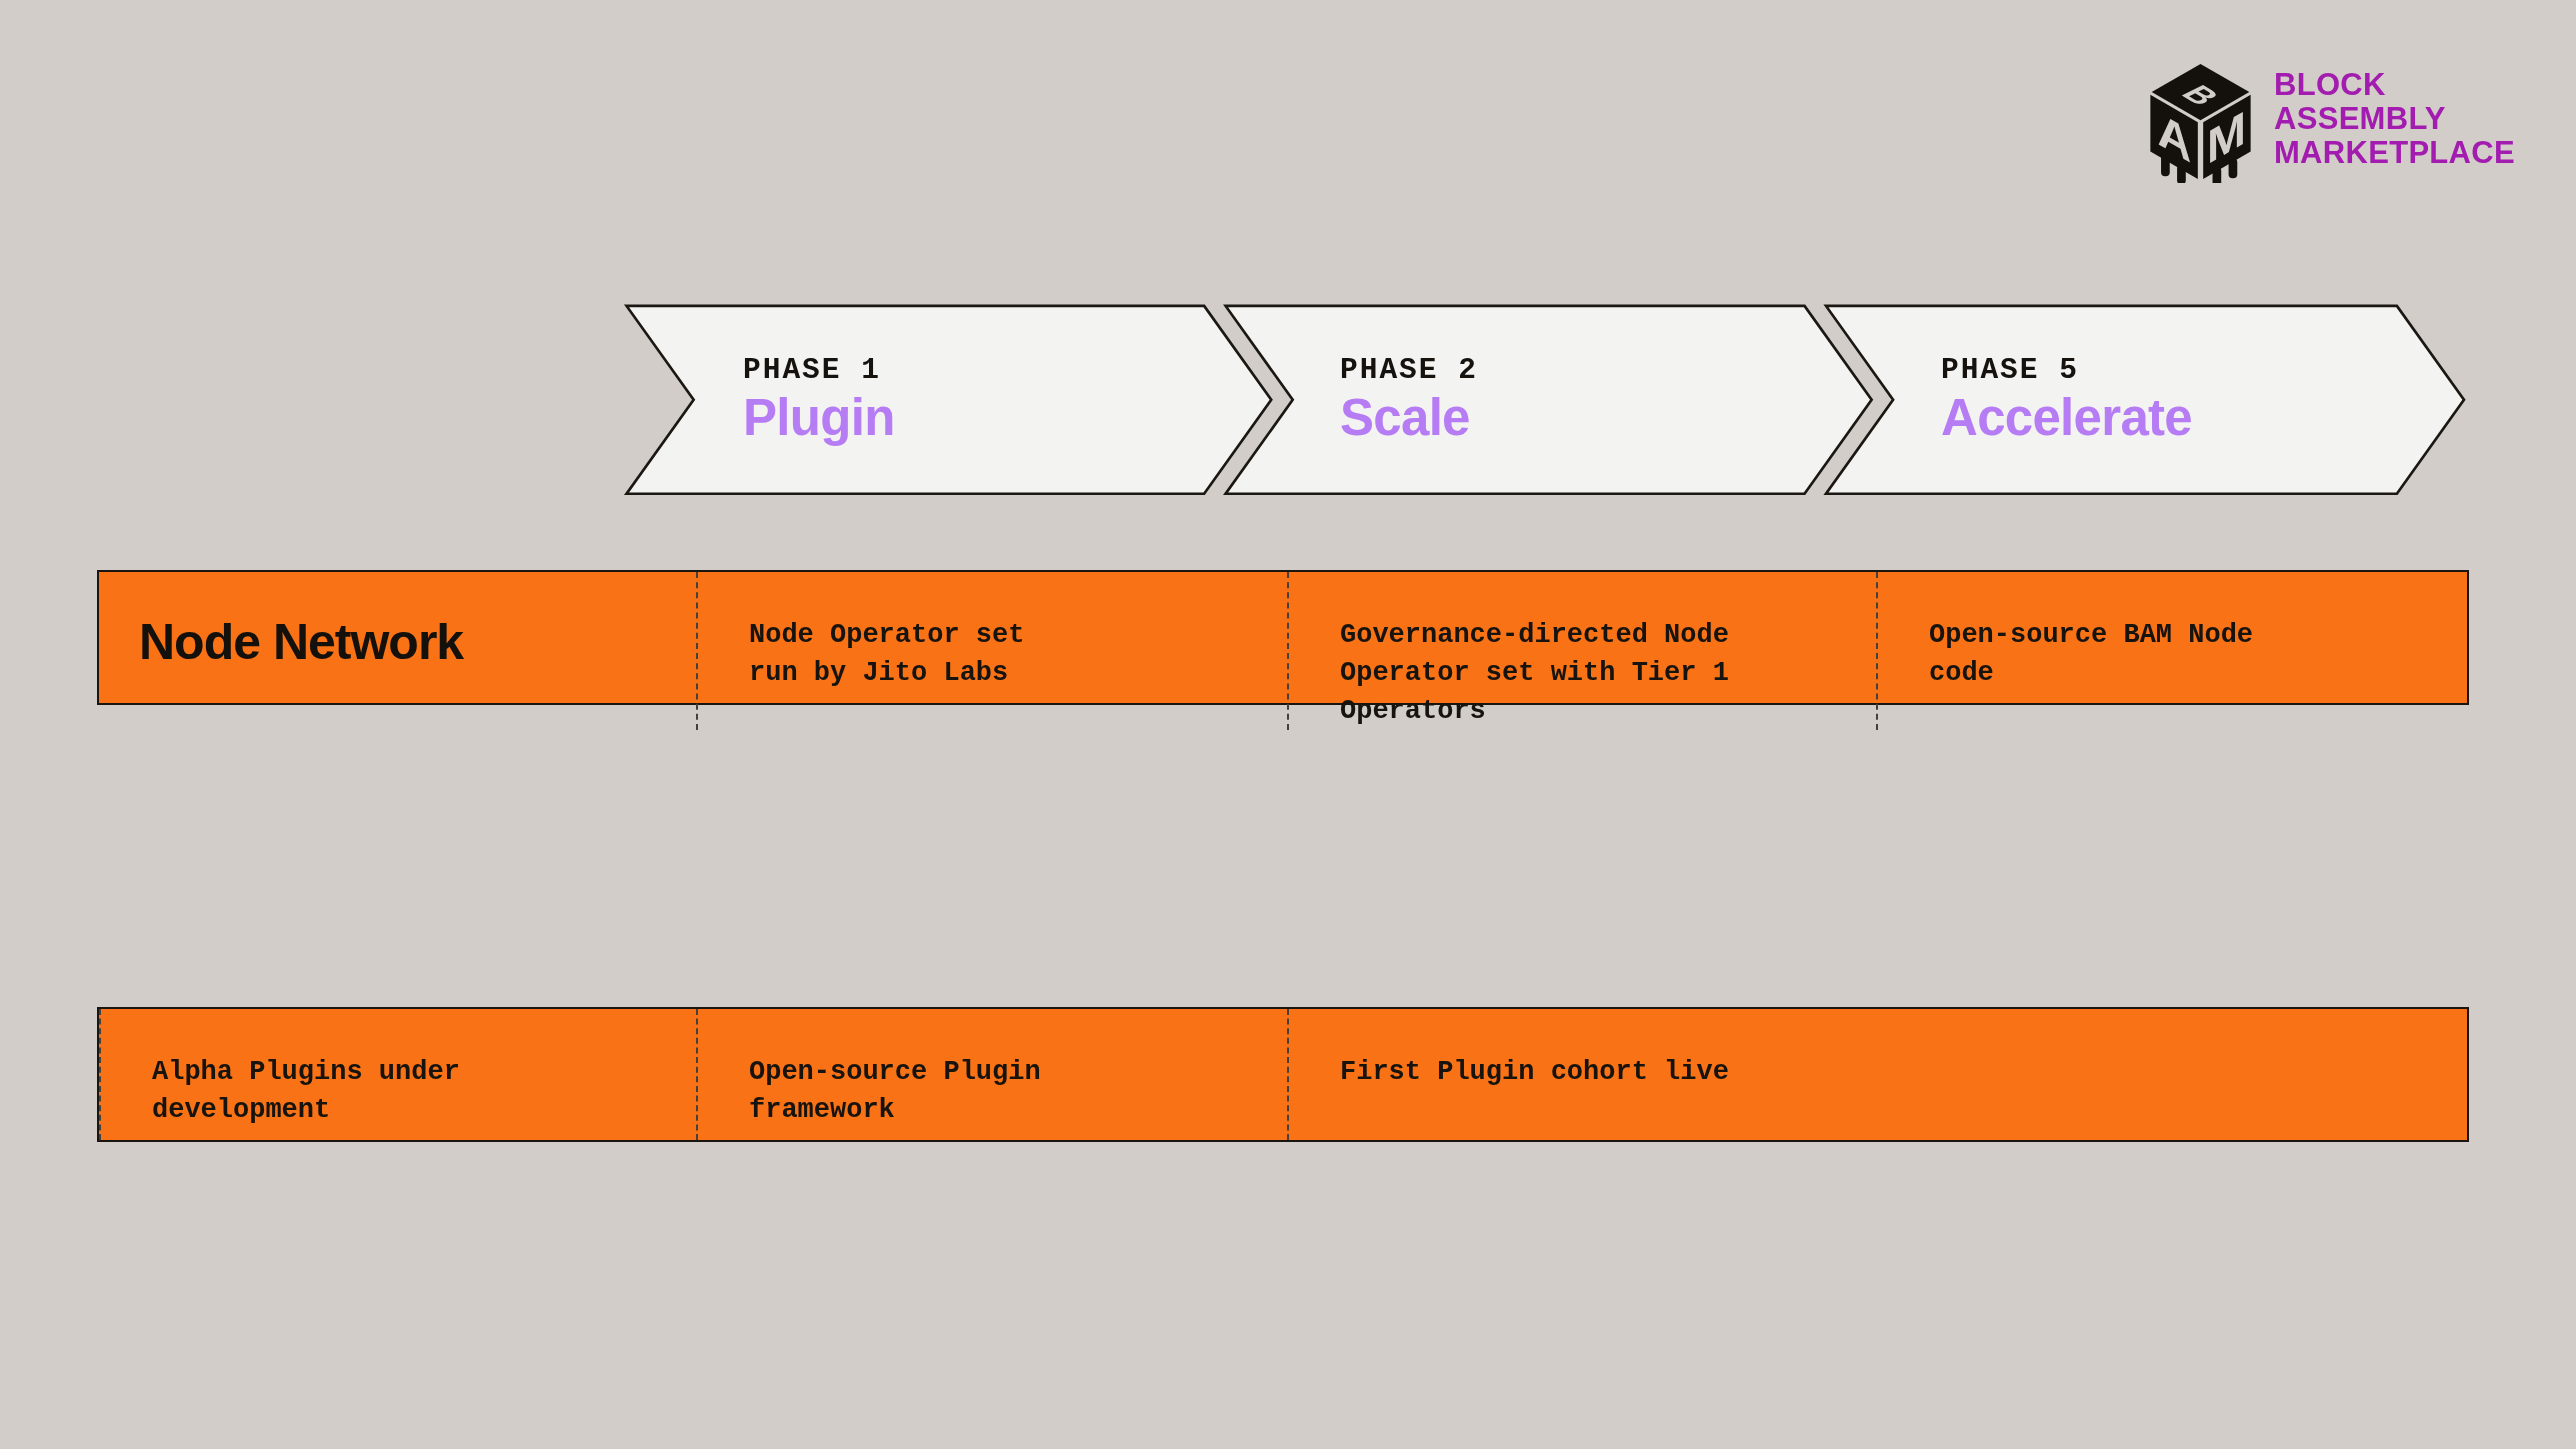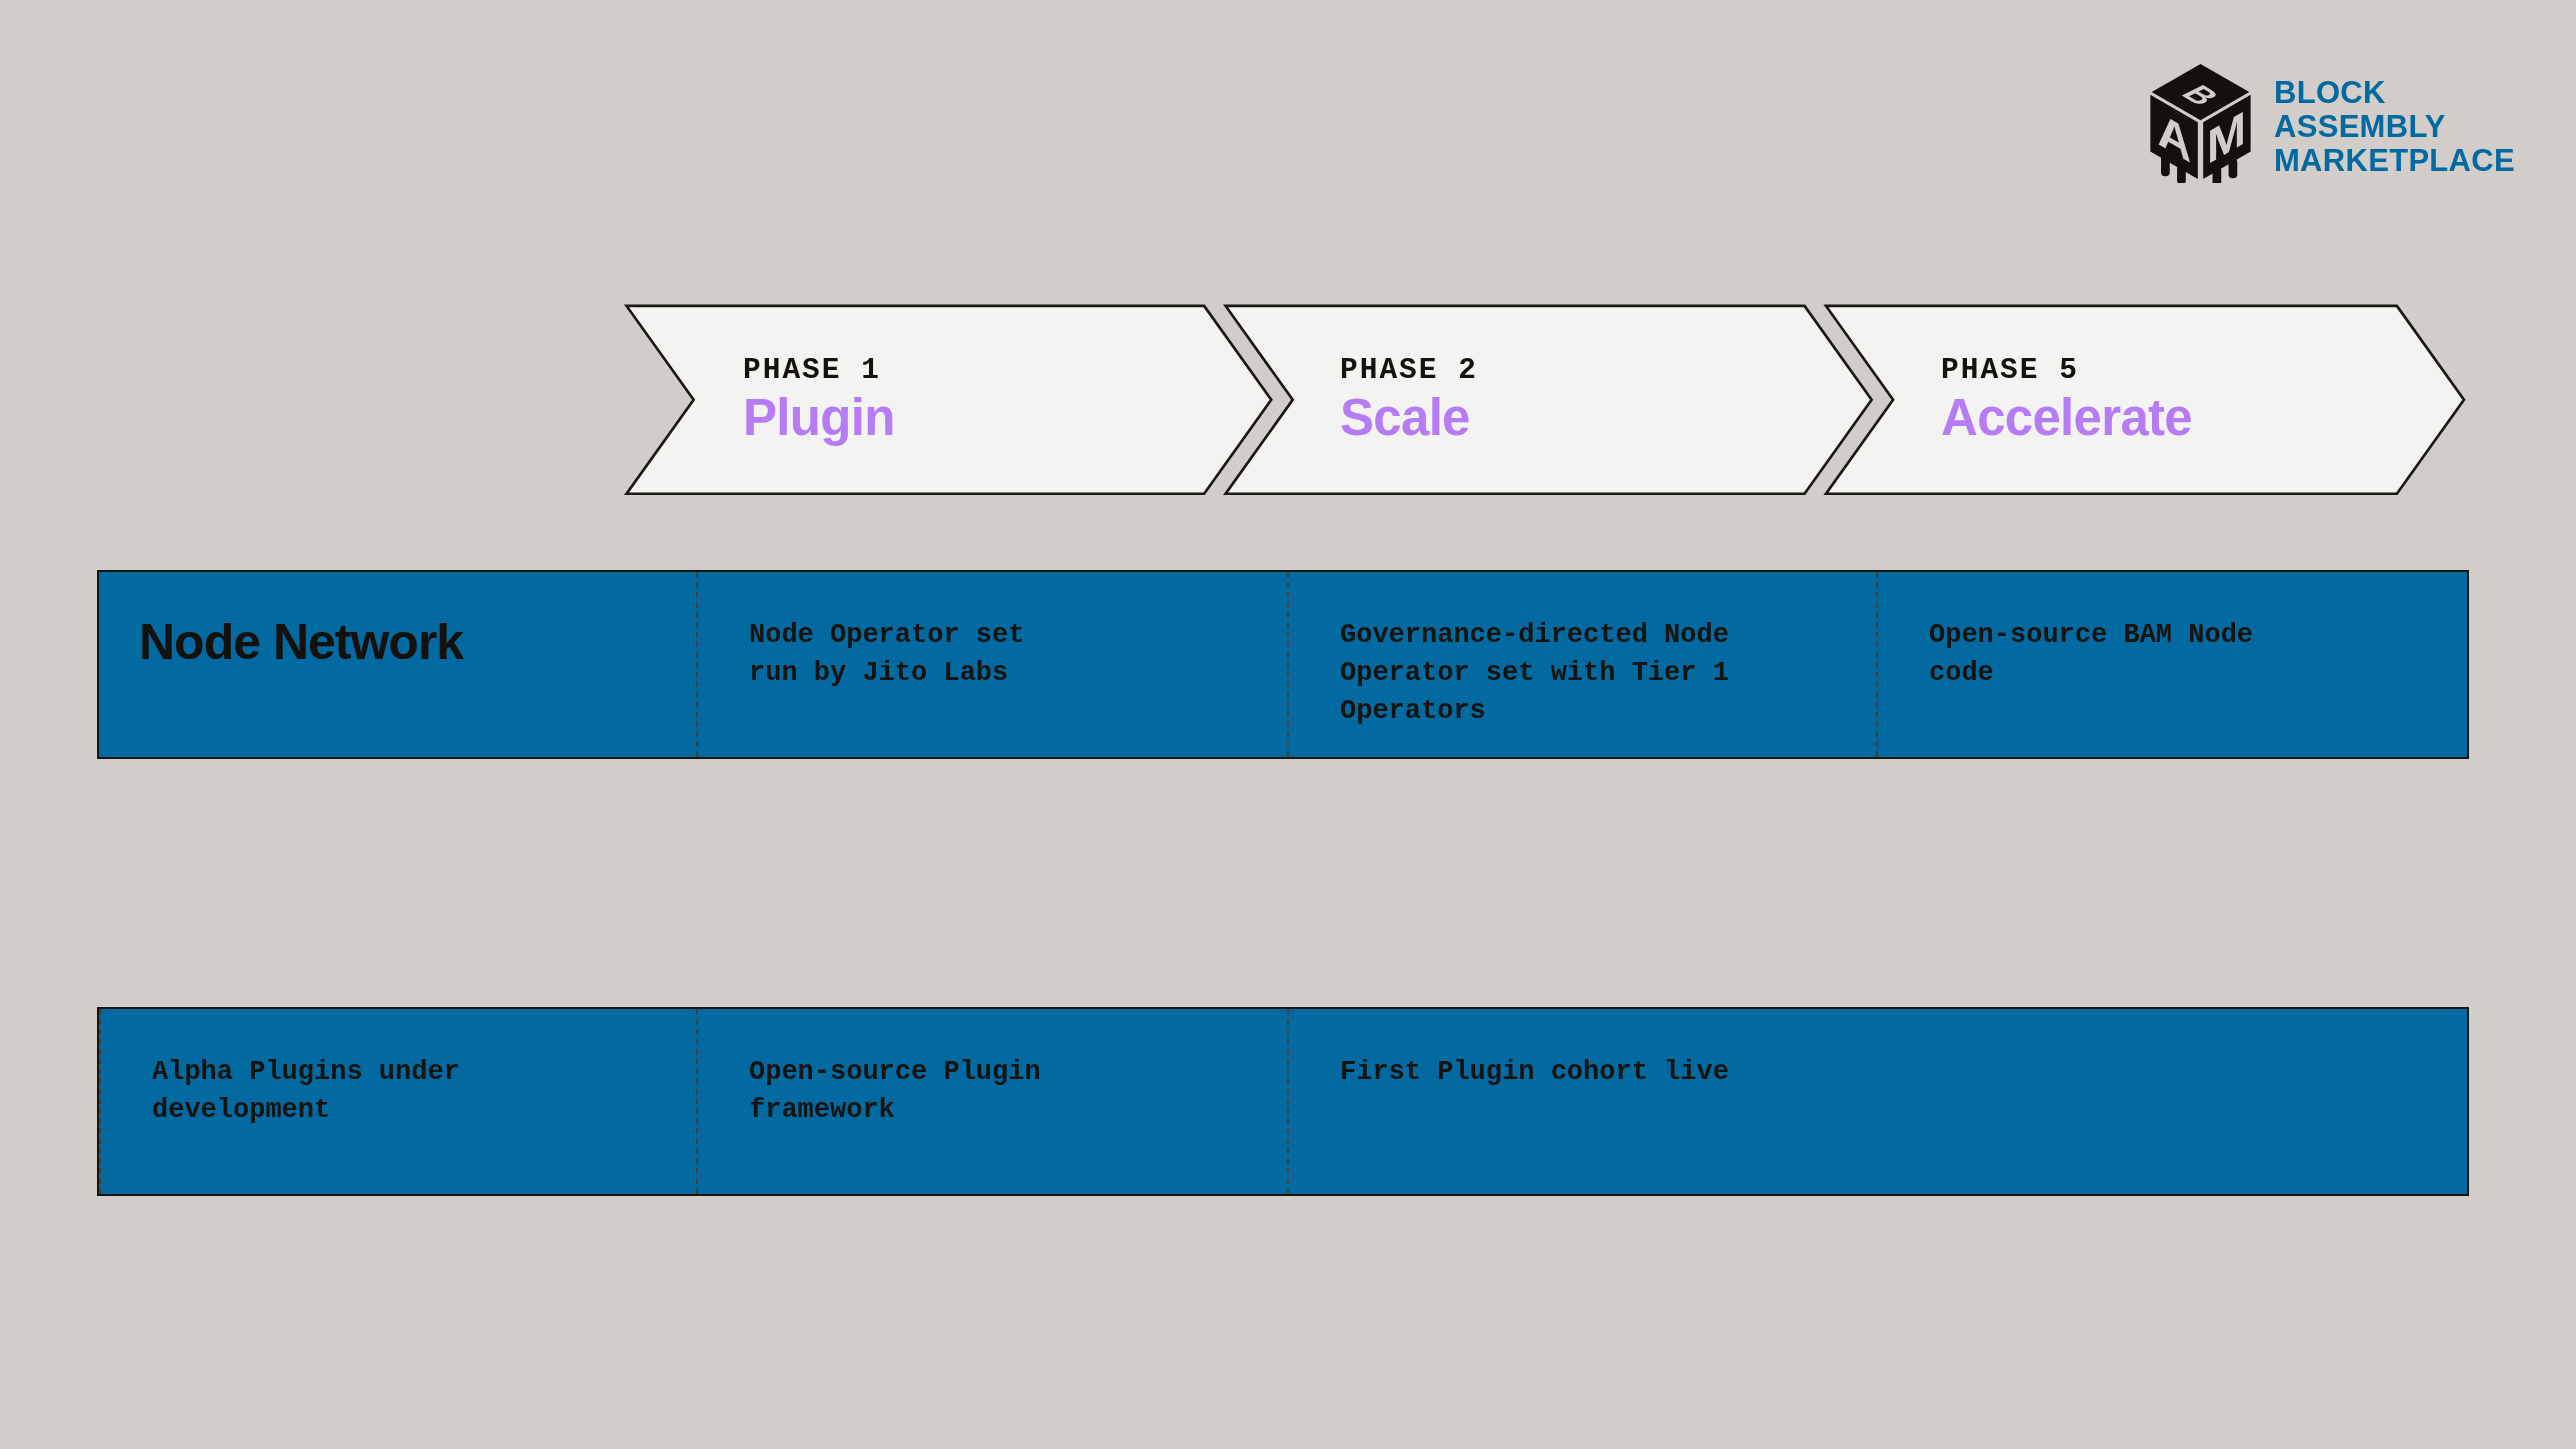--- a/index.html
+++ b/index.html
@@ -5,42 +5,42 @@
   html,body{margin:0;padding:0;background:#d2cdc8;}
   .canvas{
     position:relative;width:2576px;height:1449px;overflow:hidden;
     background:#d2cdc8;color:#171310;
     font-family:"Liberation Sans",sans-serif;
   }
   
   .logo{position:absolute;top:64px;left:2150px;display:flex;align-items:flex-start;}
   .logo-cube{width:101px;height:119px;flex:0 0 auto;}
   .logo-text{
-    margin-left:23px;margin-top:12px;
+    margin-left:23px;margin-top:4px;
     font-weight:700;font-size:31px;line-height:34px;letter-spacing:0.3px;
-    color:#0369a1;white-space:pre-line;
+    color:#a21caf;white-space:pre-line;
   }
   
   .phases{position:absolute;top:303px;left:0;width:2576px;height:195px;}
   .phases svg{position:absolute;top:0;left:0;}
   .phase-text{position:absolute;top:354px;display:flex;flex-direction:column;gap:5px;}
   .phase-text.p1{left:743px;}
   .phase-text.p2{left:1340px;}
   .phase-text.p3{left:1941px;}
   .phase-label{
     font-family:"Liberation Mono","DejaVu Sans Mono",monospace;
     font-weight:700;font-size:29.5px;line-height:32px;letter-spacing:2px;color:#16120e;
   }
   .phase-name{
     font-weight:700;font-size:51px;line-height:54px;letter-spacing:-0.7px;color:#b67cf4;
   }
   
   .t-row{
-    position:absolute;left:97px;width:2372px;height:189px;box-sizing:border-box;
-    background:#0369a1;border:2.7px solid #191510;
+    position:absolute;left:97px;width:2372px;height:135px;box-sizing:border-box;
+    background:#f97316;border:2.7px solid #191510;
     display:grid;grid-template-columns:597px 591px 589px 1fr;
   }
   .t-row.r1{top:570px;}
   .t-row.r2{top:789px;}
   .t-row.r3{top:1007px;}
   .t-label{
     box-sizing:border-box;padding:42px 13.4px 0 40px;
     font-weight:700;font-size:50px;line-height:56px;letter-spacing:-1px;color:#14100c;
   }
   .t-cell{

